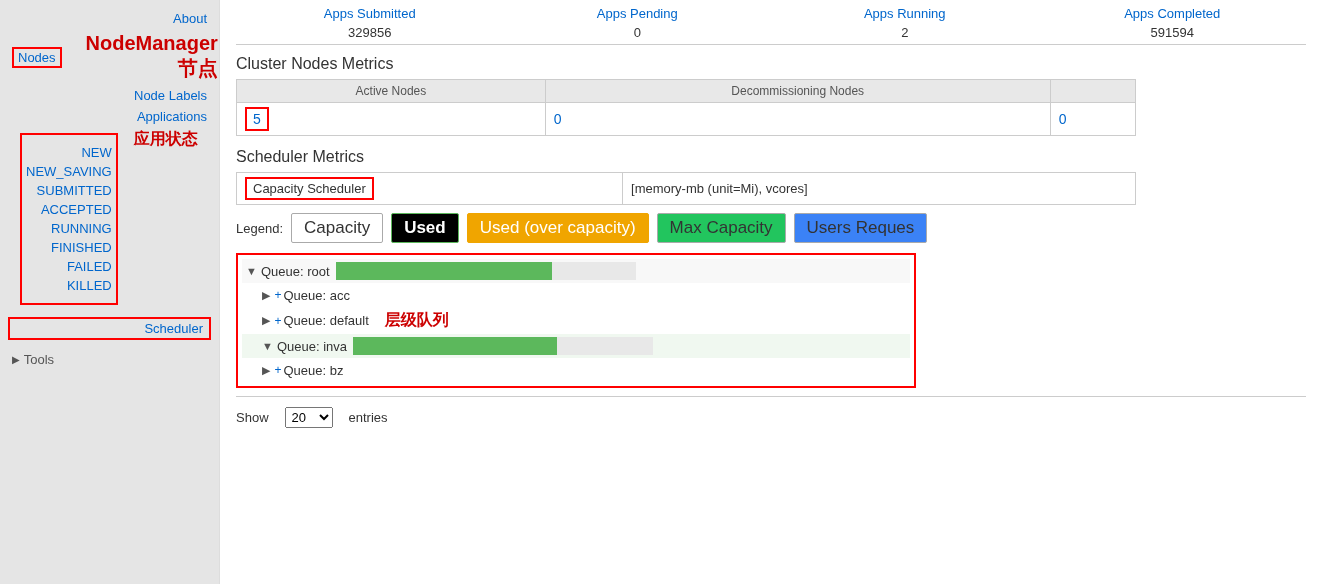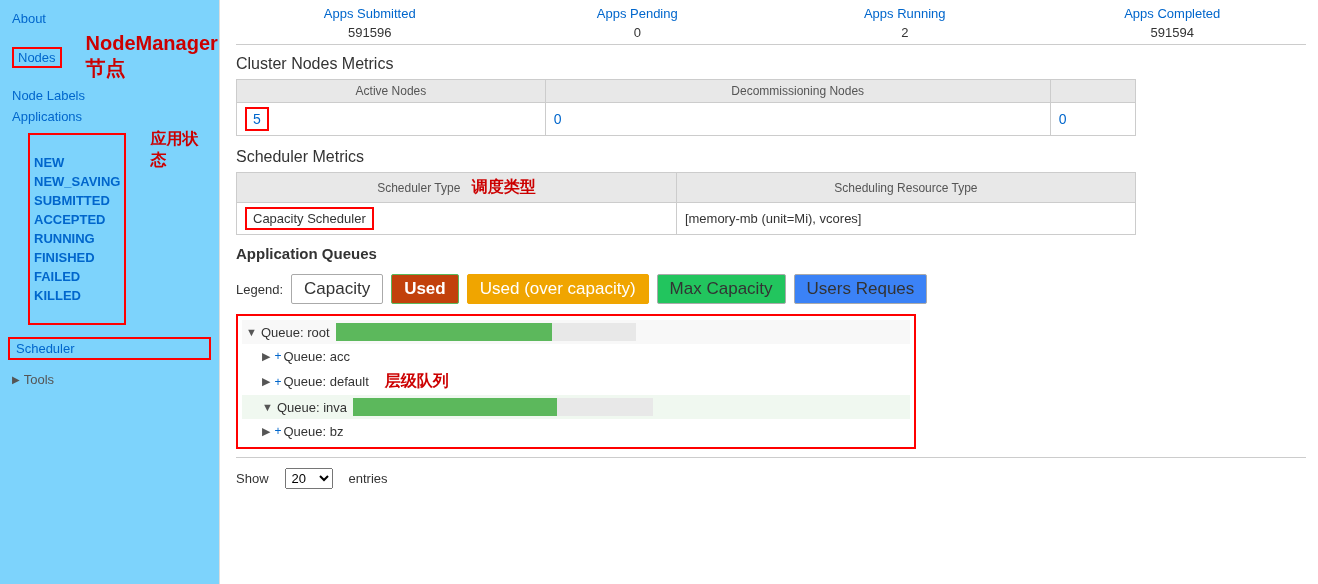--- a/index.html
+++ b/index.html
@@ -1,23 +1,23 @@
 <!DOCTYPE html>
 <html><head>
   <meta charset="utf-8">
   <style>
     * { box-sizing: border-box; margin: 0; padding: 0; }
     body { font-family: Arial, sans-serif; font-size: 13px; background: #fff; color: #333; }
     .layout { display: flex; width: 1318px; min-height: 584px; }
 
     
-    .sidebar { width: 220px; min-width: 220px; background: #7dd3fc; border-right: 1px solid #ddd; padding: 8px 0; }
+    .sidebar { width: 220px; min-width: 220px; background: #e5e5e5; border-right: 1px solid #ddd; padding: 8px 0; text-align: right; }
     .sidebar-item { padding: 3px 12px; }
     .sidebar-link { color: #0066cc; text-decoration: none; font-size: 13px; }
-    .sidebar-box { border: 2px solid red; margin: 4px 20px; padding: 18px 4px; font-weight: bold; }
+    .sidebar-box { border: 2px solid red; margin: 4px 12px; padding: 8px 4px; }
     .sidebar-box-inner { padding: 2px 0; }
     .sidebar-scheduler-box { border: 2px solid red; margin: 8px 8px 4px 8px; padding: 2px 6px; }
     .tools-section { padding: 8px 12px; font-size: 13px; color: #555; display: flex; align-items: center; gap: 4px; }
     .tools-section::before { content: '▶'; font-size: 10px; color: #555; }
 
     
     .main { flex: 1; padding: 0 12px 12px 16px; overflow-x: auto; }
 
     
     .metrics-header { display: grid; grid-template-columns: 1fr 1fr 1fr 1fr; border-bottom: 1px solid #ccc; padding: 6px 0 4px 0; }
@@ -28,21 +28,21 @@
     
     .section-title { font-size: 16px; font-weight: normal; color: #333; padding: 10px 0 6px 0; }
     .nodes-value { font-size: 14px; color: #0066cc; text-decoration: none; }
 
     
     .app-queues-title { font-size: 15px; font-weight: bold; padding: 8px 0 6px 0; }
     .legend-bar { display: flex; align-items: center; gap: 8px; padding: 6px 0; flex-wrap: wrap; }
     .legend-label { font-size: 13px; font-weight: normal; color: #333; }
     .legend-item { padding: 4px 12px; border: 1px solid #aaa; font-size: 17px; border-radius: 2px; }
     .legend-capacity { background: #fff; color: #333; }
-    .legend-used { background: #c2410c; color: #fff; border-color: #5cb85c; font-weight: bold; }
+    .legend-used { background: #000000; color: #fff; border-color: #5cb85c; font-weight: bold; }
     .legend-over { background: #f0a500; color: #fff; border-color: #f0a500; }
     .legend-max { background: #22c55e; color: #333; }
     .legend-users { background: #3b82f6; color: #333; border-color: #aaa; }
 
     
     .queue-container { border: 2px solid red; padding: 4px; margin-top: 4px; background: #fff; width: 680px; }
     .queue-row { display: flex; align-items: center; padding: 3px 4px; font-size: 13px; position: relative; min-height: 24px; }
     .queue-row-root { background: #f8f8f8; }
     .queue-indent-1 { padding-left: 20px; }
     .queue-bar-container { position: relative; width: 300px; height: 18px; background: #e8e8e8; margin-left: 6px; overflow: hidden; }
@@ -114,21 +114,21 @@
     <div class="tools-section">
       <span>Tools</span>
     </div>
   </div>
 
   <div class="main">
 
     <div class="metrics-header">
       <div class="metric-col">
         <div class="metric-label">Apps Submitted</div>
-        <div class="metric-value">591596</div>
+        <div class="metric-value">329856</div>
       </div>
       <div class="metric-col">
         <div class="metric-label">Apps Pending</div>
         <div class="metric-value">0</div>
       </div>
       <div class="metric-col">
         <div class="metric-label">Apps Running</div>
         <div class="metric-value">2</div>
       </div>
       <div class="metric-col">
@@ -159,39 +159,31 @@
           <a class="nodes-value" href="#">0</a>
         </td>
       </tr>
     </tbody>
       </table>
 
     <div class="section-title">Scheduler Metrics</div>
 
     <table class="two-col-table scheduler-outer" style="max-width:900px;">
       <tbody>
-          <tr>
-        <th style="position:relative;">
-          <span>Scheduler Type</span>
-          <span class="scheduler-annotation" style="margin-left:8px;">调度类型</span>
-        </th>
-        <th>Scheduling Resource Type</th>
-      </tr>
       <tr>
         <td>
           <div style="border:2px solid red; display:inline-block; padding:2px 6px;">
             <span>Capacity Scheduler</span>
           </div>
         </td>
         <td>[memory-mb (unit=Mi), vcores]</td>
       </tr>
     </tbody>
       </table>
 
-    <div class="app-queues-title">Application Queues</div>
 
     <div class="legend-bar">
       <span class="legend-label">Legend:</span>
       <span class="legend-item legend-capacity">Capacity</span>
       <span class="legend-item legend-used">Used</span>
       <span class="legend-item legend-over">Used (over capacity)</span>
       <span class="legend-item legend-max">Max Capacity</span>
       <span class="legend-item legend-users">Users Reques</span>
     </div>
 

